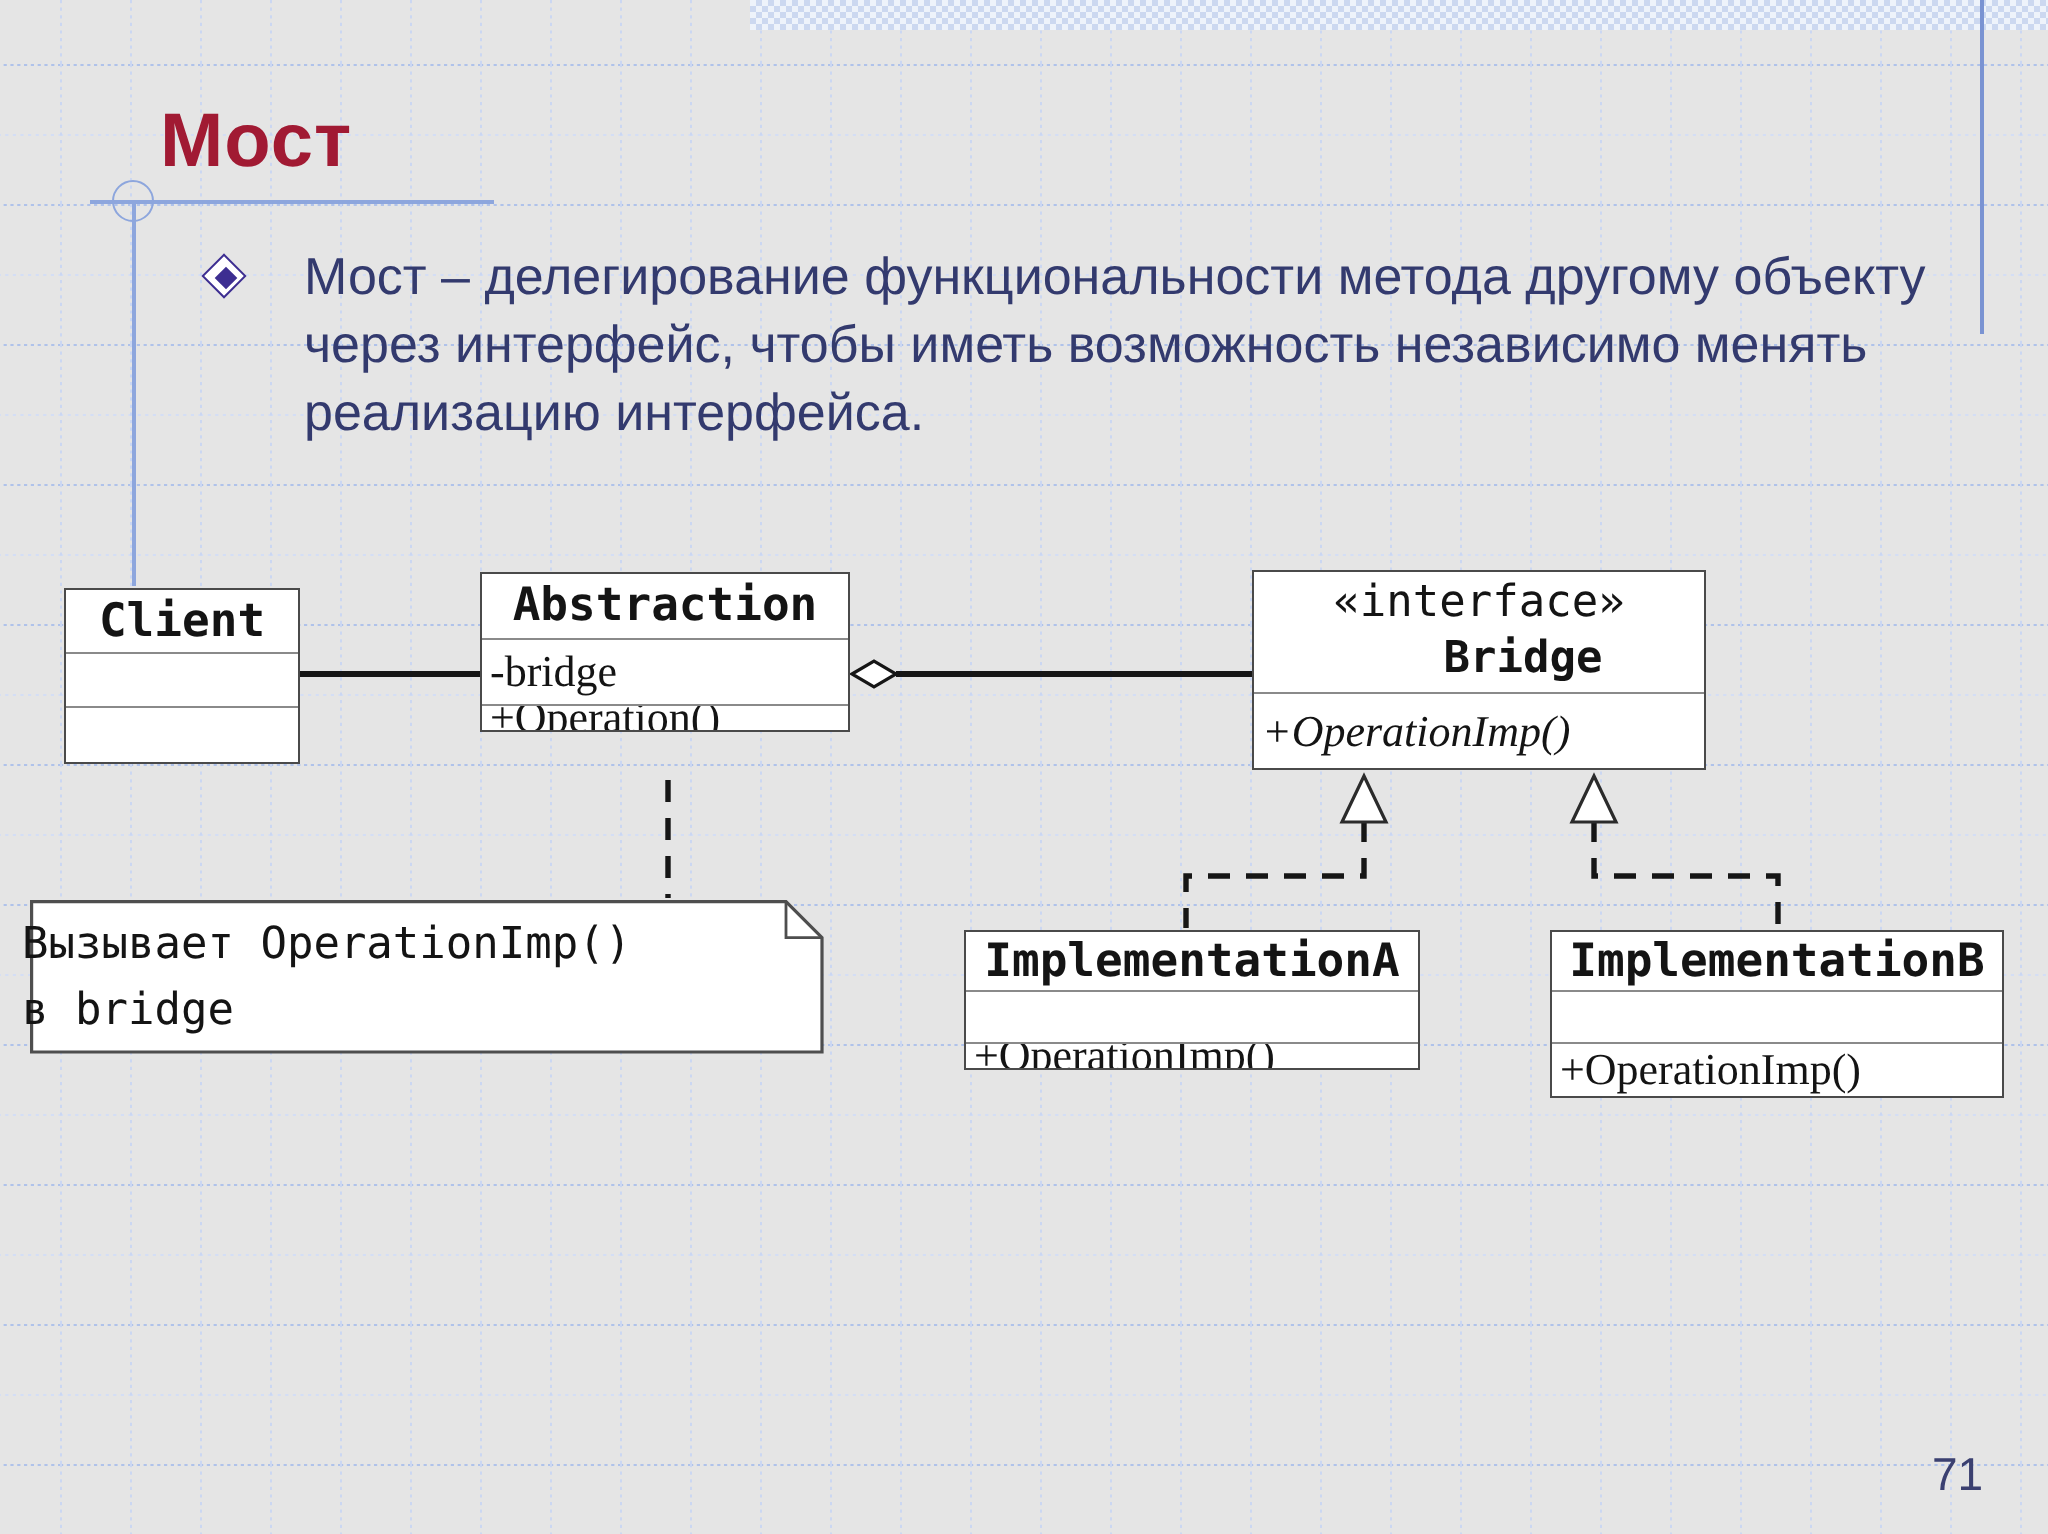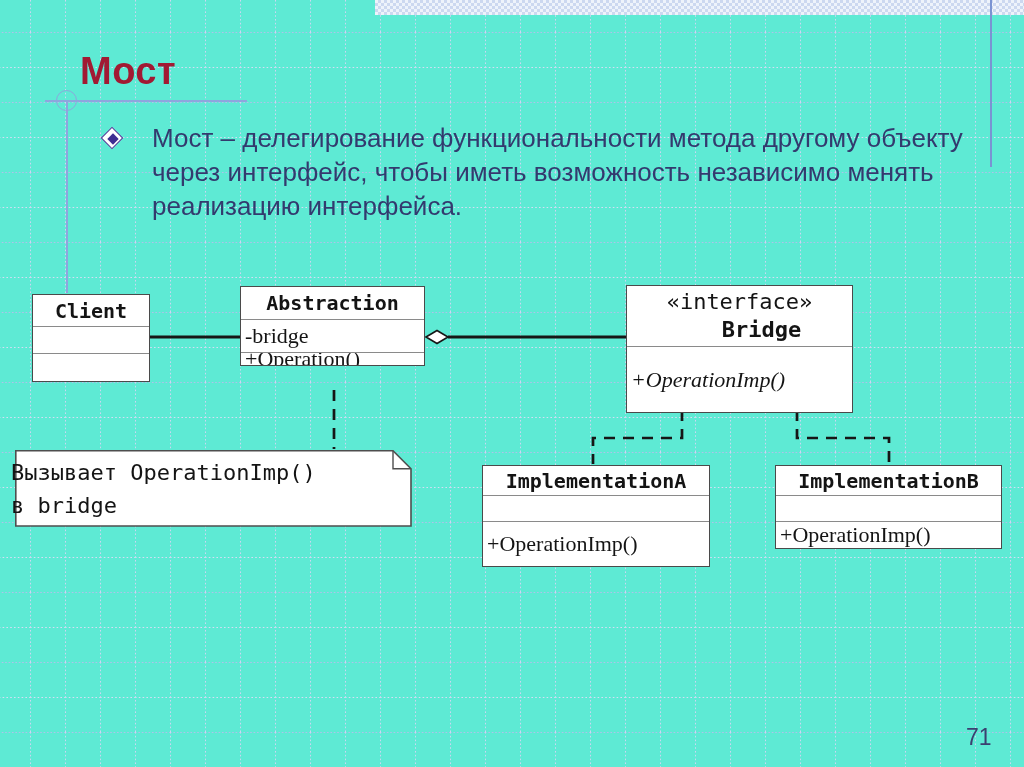--- a/index.html
+++ b/index.html
@@ -1,18 +1,18 @@
 <!DOCTYPE html>
 <html><head>
 <meta charset="utf-8">
 <style>
   html,body{margin:0;padding:0;}
   .slide{
     position:relative;width:1024px;height:767px;overflow:hidden;
-    background:#5eead4;
+    background:#e5e5e5;
     font-family:"Liberation Sans",sans-serif;
   }
   .abs{position:absolute;}
   svg.bg{position:absolute;left:0;top:0;z-index:0;}
   svg.overlay{position:absolute;left:0;top:0;z-index:2;}
 
   
   .hatch-band{left:375px;top:0;width:649px;height:15px;z-index:1;
     background:conic-gradient(#ccd8f0 25%,#eef3fb 0 50%,#ccd8f0 0 75%,#eef3fb 0) 0 0/6px 6px;}
   .accent-vline{left:990px;top:0;width:2px;height:167px;background:#7a93d2;z-index:1;}
@@ -25,30 +25,30 @@
   .bullet-diamond-outer{left:104px;top:130px;width:14px;height:14px;border:1.6px solid #3d2e91;transform:rotate(45deg);z-index:3;background:#fff;}
   .bullet-diamond-inner{left:108.5px;top:134.5px;width:8px;height:8px;background:#3d2e91;transform:rotate(45deg);z-index:4;}
 
   .bullet-text{left:152px;top:121px;width:820px;z-index:3;color:#333a6e;font-size:26px;line-height:34px;}
 
   
   .uml-box{z-index:3;background:#fff;border:1.6px solid #4a4a4a;display:flex;flex-direction:column;
     font-family:"DejaVu Sans Mono","Liberation Mono",monospace;color:#141414;box-sizing:border-box;}
   .uml-sec{box-sizing:border-box;display:flex;align-items:center;justify-content:center;overflow:hidden;}
   .uml-sec + .uml-sec{border-top:1.5px solid #8a8a8a;}
-  .uml-head{font-weight:bold;font-size:20px;}
+  .uml-head{font-weight:bold;font-size:23px;}
   .uml-head2{flex-direction:column;justify-content:center;font-size:22px;line-height:28px;}
   .uml-member{justify-content:flex-start;padding-left:4px;font-size:22px;font-family:Liberation Serif, serif;}
   .italic{font-style:italic;}
   .bold{font-weight:bold;margin-left:44px;}
 
   .box-client{left:32px;top:294px;width:118px;height:88px;}
   .box-abstraction{left:240px;top:286px;width:185px;height:80px;}
-  .box-bridge{left:626px;top:285px;width:227px;height:128px;}
-  .box-impla{left:482px;top:465px;width:228px;height:102px;}
+  .box-bridge{left:626px;top:285px;width:227px;height:100px;}
+  .box-impla{left:482px;top:465px;width:228px;height:70px;}
   .box-implb{left:775px;top:465px;width:227px;height:84px;}
 
   .note-text{left:11px;top:456px;z-index:3;font-family:"DejaVu Sans Mono","Liberation Mono",monospace;
     font-size:22px;line-height:33px;color:#141414;}
 
   .page-number{left:954px;top:724px;z-index:3;color:#3b4070;font-size:23px;margin-left:12px;}
 </style>
 </head>
 <body>
 

